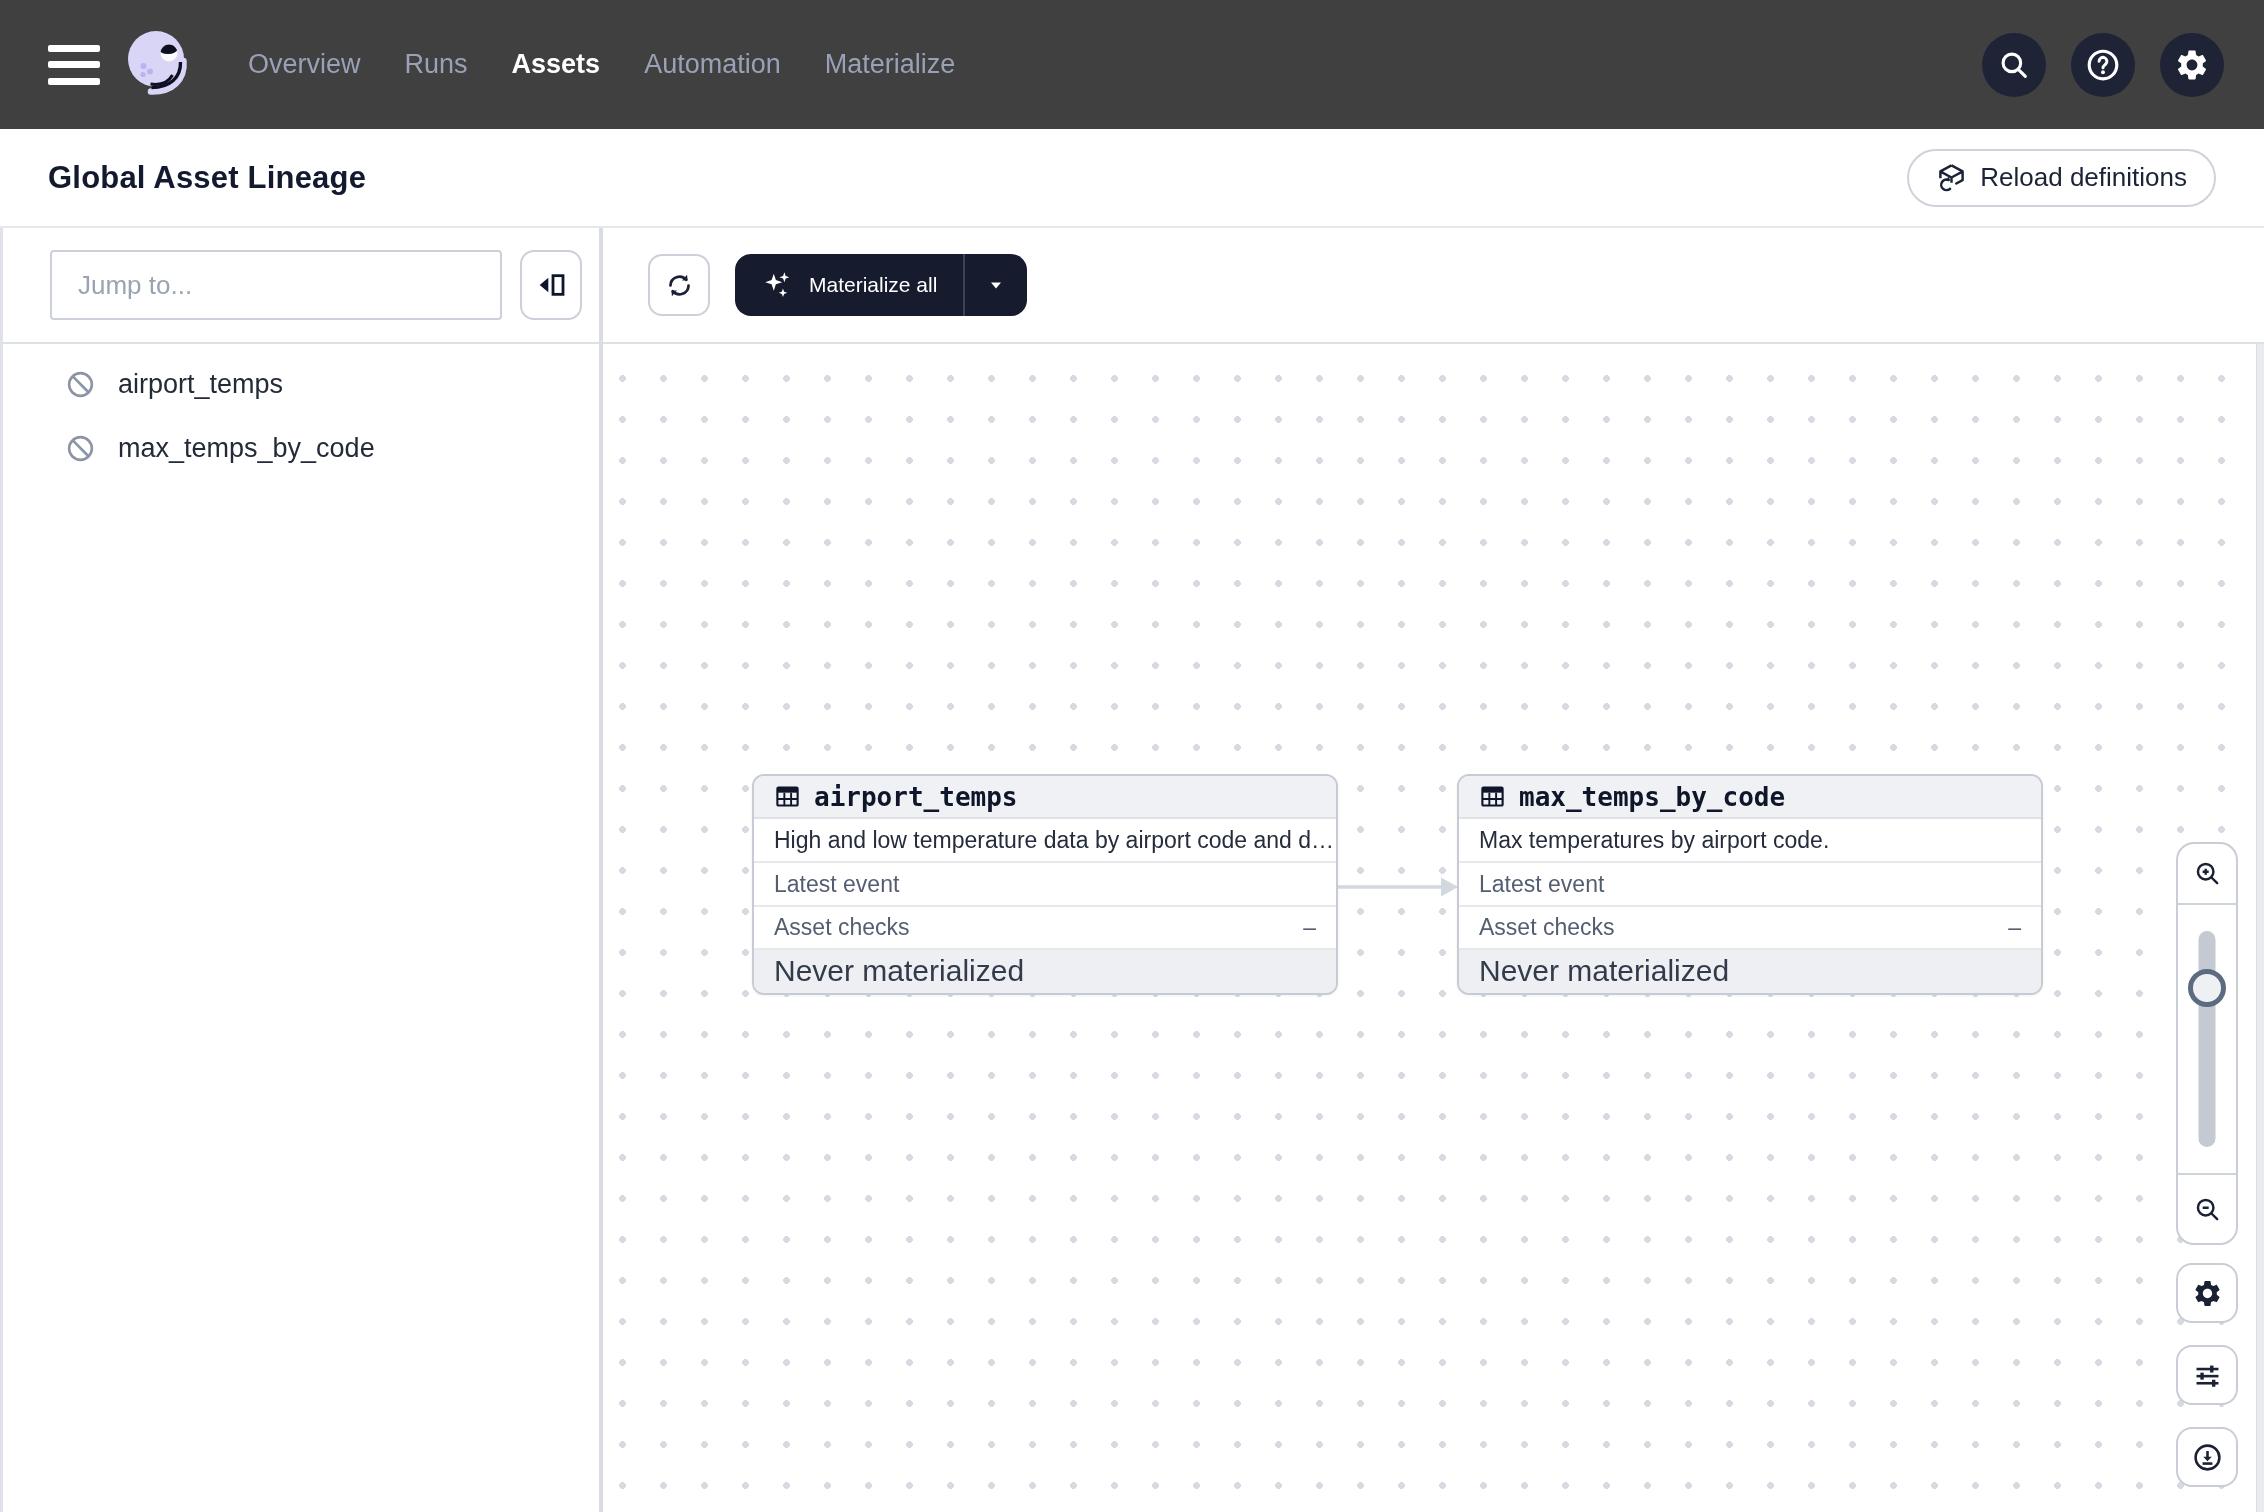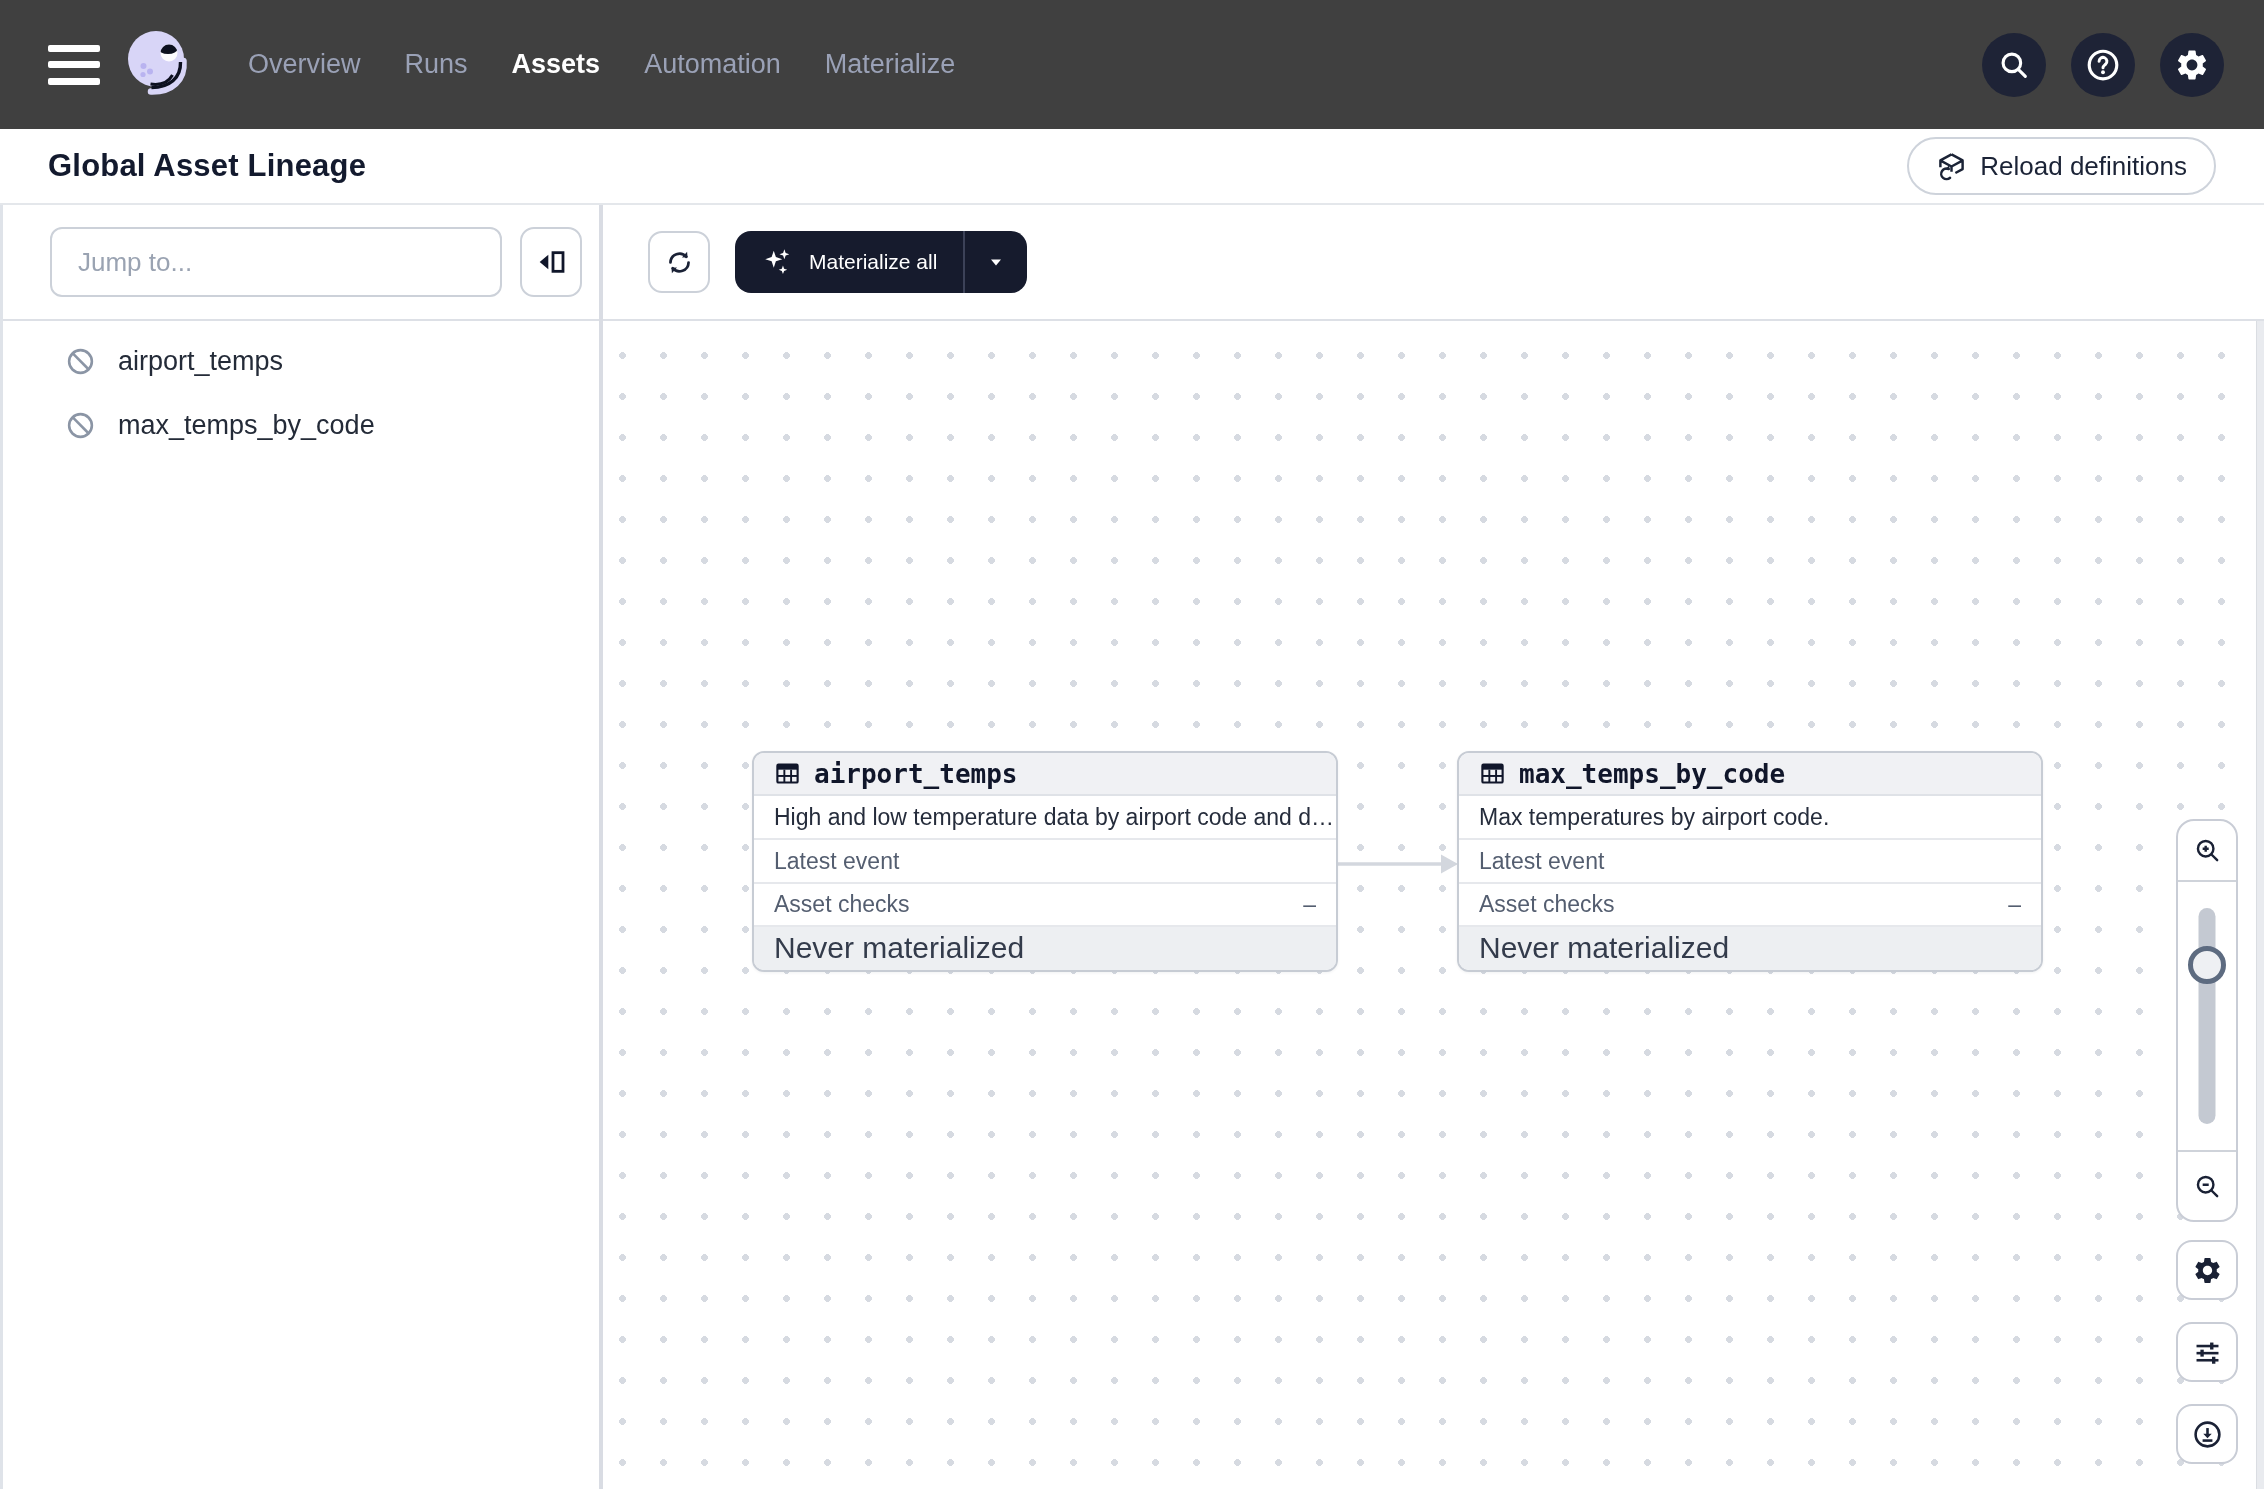--- a/index.html
+++ b/index.html
@@ -13,33 +13,33 @@
   .hamburger span { display:block; height:7px; background:#ffffff; border-radius:2px; }
   .logo { width:74px; height:74px; margin-left:22px; }
   .navlinks { display:flex; align-items:center; gap:44px; margin-left:52px; }
   .navlink { font-size:27px; font-weight:500; color:#9aa1b6; cursor:pointer; }
   .navlink.active { color:#ffffff; font-weight:700; }
   .topnav-right { margin-left:auto; display:flex; align-items:center; gap:25px; margin-right:40px; }
   .navicon-btn { width:64px; height:64px; border-radius:50%; background:#1e2336; display:flex;
     align-items:center; justify-content:center; cursor:pointer; }
 
   
-  .titlebar { height:76px; border-bottom:2px solid #e4e7eb; display:flex; align-items:center;
+  .titlebar { height:99px; border-bottom:2px solid #e4e7eb; display:flex; align-items:center;
     padding:0 48px;gap:24px; }
   .page-title { font-size:31px; font-weight:700; color:#131a2e; letter-spacing:.2px; }
   .reload-btn { margin-left:auto; height:58px; border:2px solid #ced3db; border-radius:29px;
     background:#fff; display:flex; align-items:center; gap:13px; padding:0 27px; cursor:pointer;
     font-size:26px; color:#1b2336; }
 
   
   .content { display:flex; height:1284px; border-left:3px solid #dfe3e9; }
   .sidebar { width:600px; border-right:4px solid #d9dce3; display:flex; flex-direction:column; }
   .side-toolbar { height:116px; border-bottom:2px solid #dde0e6; display:flex; align-items:center;
     padding-left:47px; gap:18px; }
-  .jump-input { width:452px; height:70px; border:2px solid #ccd1d9; border-radius:12px;
+  .jump-input { width:452px; height:70px; border:2px solid #ccd1d9; border-radius:4px;
     font-size:26px; padding:0 26px; color:#1b2336; outline:none; background:#fff; }
   .jump-input::placeholder { color:#9aa3b2; }
   .collapse-btn { width:62px; height:70px; border:2px solid #ccd1d9; border-radius:14px; background:#fff;
     display:flex; align-items:center; justify-content:center; cursor:pointer; }
   .side-list { padding:18px 0 0 0; }
   .side-item { display:flex; align-items:center; gap:22px; height:44px; margin:0 0 20px 62px;
     cursor:pointer; }
   .side-item-label { font-size:27px; color:#242b38; }
 
   .maincol { flex:1; display:flex; flex-direction:column; }

